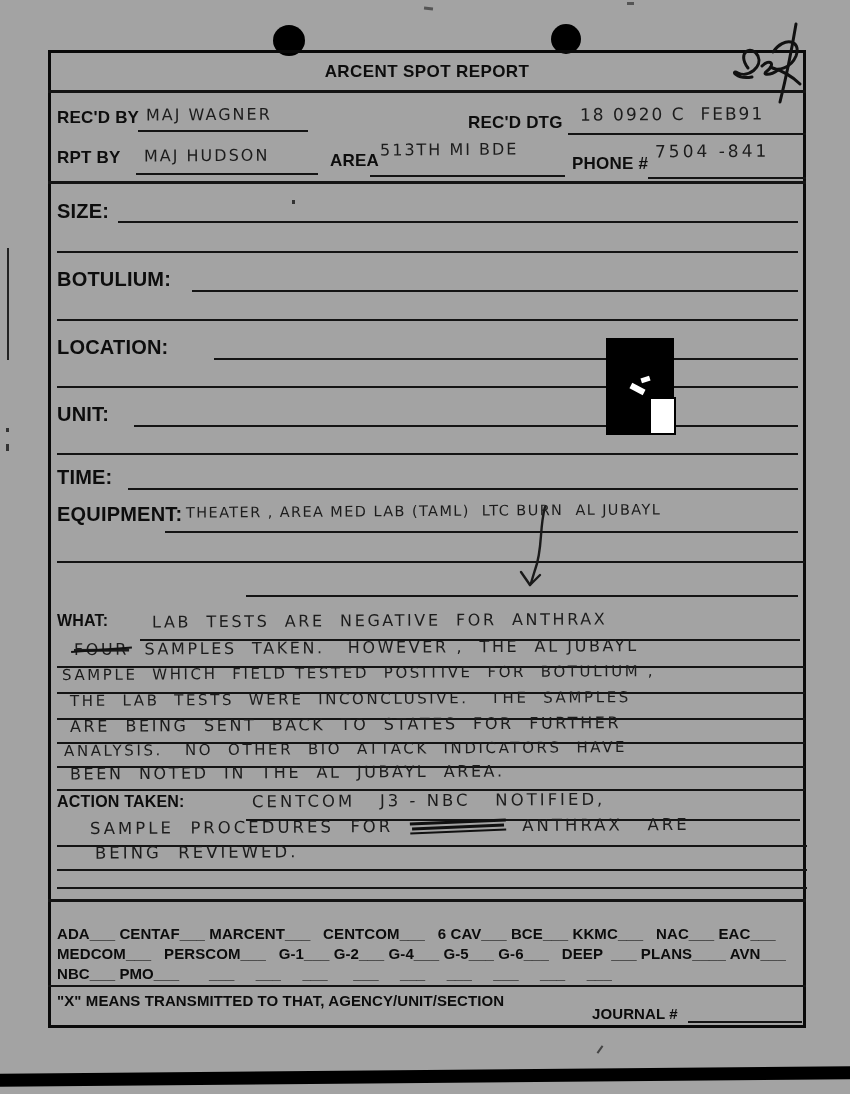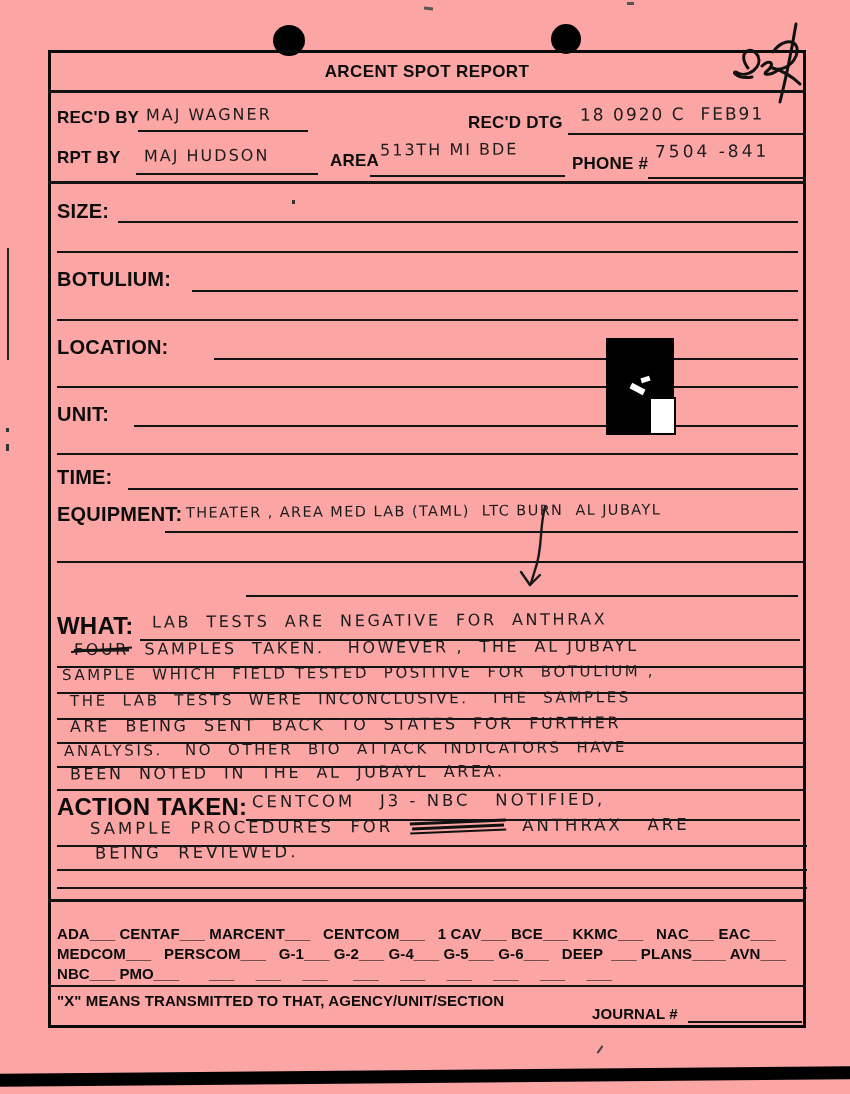--- a/index.html
+++ b/index.html
@@ -1,23 +1,23 @@
 <!DOCTYPE html>
 <html><head>
 <meta charset="utf-8">
 <style>
   html,body{margin:0;padding:0;background:#ffffff;}
-  #page{position:relative;width:850px;height:1094px;background:#fca5a5;overflow:hidden;
+  #page{position:relative;width:850px;height:1094px;background:#a3a3a3;overflow:hidden;
         font-family:"Liberation Sans",sans-serif;}
   .abs{position:absolute;}
   .lbl{position:absolute;font-family:"Liberation Sans",sans-serif;font-weight:bold;
        color:#0d0d0d;white-space:pre;letter-spacing:.2px;}
   .lbl-hdr{font-size:17px;}
   .lbl-sec{font-size:20px;}
-  .lbl-big{font-size:24px;}
+  .lbl-big{font-size:16px;}
   .hw{position:absolute;font-family:"DejaVu Sans",sans-serif;color:#1c1c1c;
       white-space:pre;transform:rotate(-.4deg);}
   .hw-hdr{font-size:16px;letter-spacing:2px;}
   .hw-body{font-size:16px;letter-spacing:2.6px;}
   .hw-eq{font-size:14.5px;letter-spacing:1.4px;}
   .hw-act{font-size:16.5px;letter-spacing:3px;}
   .rule{position:absolute;border-top:2px solid #141414;}
   .rule.thick{border-top-width:3px;}
   .strike{text-decoration:line-through;text-decoration-thickness:3px;position:relative;}
   .strike::after{content:"";position:absolute;left:-3px;right:-3px;top:45%;
@@ -152,21 +152,21 @@
 
   <div class="hw hw-act" style="left:90px;top:817px;"><span>SAMPLE  PROCEDURES  FOR  </span><span class="scribble"></span><span>  ANTHRAX   ARE</span></div>
   <div class="rule" style="left:57px;top:845px;width:750px;"></div>
 
   <div class="hw hw-act" style="left:95px;top:843px;">BEING  REVIEWED.</div>
   <div class="rule" style="left:57px;top:869px;width:750px;"></div>
   <div class="rule" style="left:57px;top:887px;width:750px;"></div>
 
   <div class="rule thick" style="left:48px;top:899px;width:758px;"></div>
 
-  <div class="dist" style="left:57px;top:925px;">ADA___ CENTAF___ MARCENT___   CENTCOM___   1 CAV___ BCE___ KKMC___   NAC___ EAC___</div>
+  <div class="dist" style="left:57px;top:925px;">ADA___ CENTAF___ MARCENT___   CENTCOM___   6 CAV___ BCE___ KKMC___   NAC___ EAC___</div>
   <div class="dist" style="left:57px;top:945px;">MEDCOM___   PERSCOM___   G-1___ G-2___ G-4___ G-5___ G-6___   DEEP  ___ PLANS____ AVN___</div>
   <div class="dist" style="left:57px;top:965px;">NBC___ PMO___       ___     ___     ___      ___     ___     ___     ___     ___     ___</div>
 
   <div class="rule" style="left:48px;top:985px;width:758px;"></div>
 
   <div class="dist" style="left:57px;top:992px;font-size:15px;">"X" MEANS TRANSMITTED TO THAT, AGENCY/UNIT/SECTION</div>
   <div class="dist" style="left:592px;top:1005px;font-size:15px;">JOURNAL #</div>
   <div class="rule" style="left:688px;top:1021px;width:114px;"></div>
 
   <div class="abs" style="left:-5px;top:1070px;width:862px;height:13px;background:#000;transform:rotate(-0.5deg);"></div>

